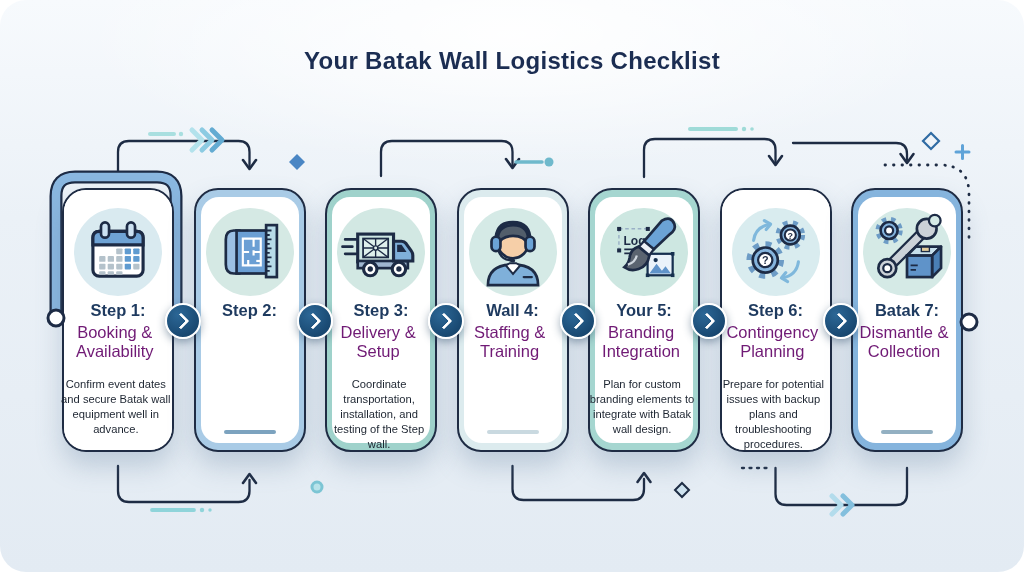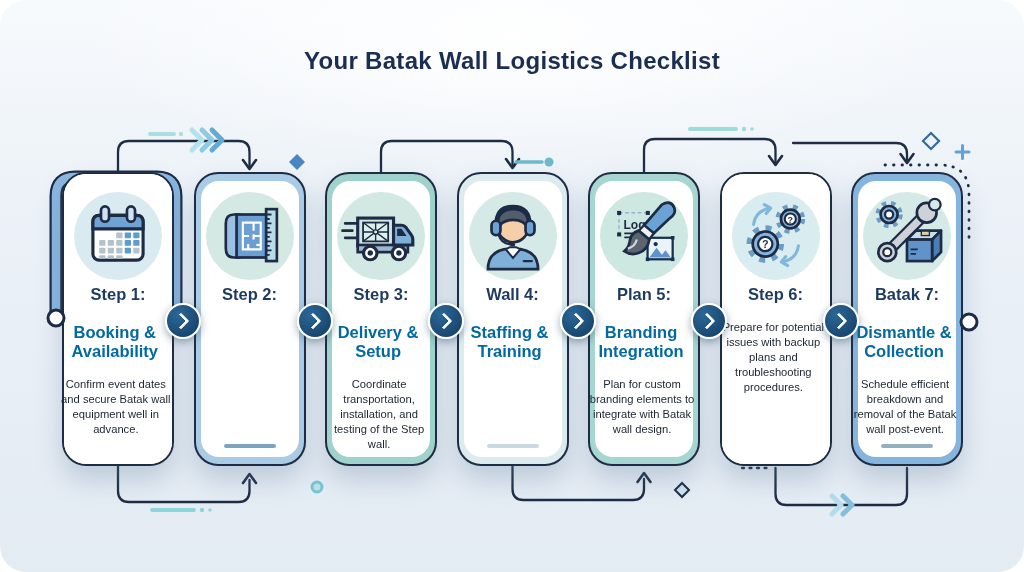--- a/index.html
+++ b/index.html
@@ -4,33 +4,33 @@
 <style>
   html,body{margin:0;padding:0;background:#ffffff;font-family:"Liberation Sans",sans-serif;}
   .stage{position:relative;width:1024px;height:572px;overflow:hidden;border-radius:26px;
          background:linear-gradient(180deg,#f7fafd 0%,#ebf1f7 38%,#e3ebf3 100%);}
   .glow{position:absolute;left:0;top:0;width:100%;height:100%;pointer-events:none;
         background:radial-gradient(ellipse 620px 190px at 50% 6%, rgba(255,255,255,.95), rgba(255,255,255,0) 70%);}
   .title{position:absolute;top:47px;left:0;width:100%;margin:0;text-align:center;
          font-size:24px;font-weight:800;letter-spacing:.3px;color:#1b2d52;}
   svg.deco{position:absolute;left:0;top:0;width:1024px;height:572px;}
   .layer-back{z-index:1}.layer-front{z-index:5}
-  .card{position:absolute;top:172px;width:112px;height:294px;border-radius:24px;z-index:2;
+  .card{position:absolute;top:188px;width:112px;height:264px;border-radius:24px;z-index:2;
         box-shadow:0 14px 26px rgba(96,125,155,.30);box-sizing:border-box;}
   .card.framed{border:2.5px solid #1f2c44;background:var(--frame,#a9cbe6);padding-left:36px;}
   .card.plain{background:#ffffff;border:2px solid #1f2c44;}
   .inner{position:absolute;left:5px;right:5px;top:7px;bottom:7px;background:#ffffff;border-radius:18px;
          display:flex;flex-direction:column;align-items:center;text-align:center;}
   .card.plain .inner{left:0;right:0;top:0;bottom:0;border-radius:22px;}
   .icon-wrap{width:88px;height:88px;border-radius:50%;margin-top:11px;flex:0 0 auto;
              display:flex;align-items:center;justify-content:center;}
   .card.plain .icon-wrap{margin-top:18px;}
   .icon-wrap svg{width:86px;height:86px;display:block;}
   .step-label{margin-top:5px;font-size:16.5px;font-weight:800;color:#1e3a5f;line-height:1.1;}
-  .step-title{margin-top:20px;font-size:16.5px;font-weight:700;color:#0369a1;line-height:1.12;
+  .step-title{margin-top:4px;font-size:16.5px;font-weight:400;color:#701a75;line-height:1.12;
               width:112%;margin-left:-6%;}
   .step-desc{margin-top:17px;font-size:11.2px;line-height:1.33;color:#1c2430;width:108%;margin-left:-4%;}
   .indicator{position:absolute;bottom:9px;left:50%;transform:translateX(-50%);
              width:52px;height:4px;border-radius:2px;}
   .chev-badge{position:absolute;top:303px;width:32px;height:32px;border-radius:50%;z-index:6;
               background:radial-gradient(circle at 35% 30%,#2c6796,#113c62);
               border:2.5px solid #ffffff;box-shadow:0 3px 9px rgba(40,70,100,.45);
               display:flex;align-items:center;justify-content:center;}
   .chev-glyph{width:9px;height:9px;border-top:3.2px solid #fff;border-right:3.2px solid #fff;
               border-radius:1.5px;transform:rotate(45deg);margin-right:4px;}
@@ -236,21 +236,21 @@
     <div class="inner">
       <div class="icon-wrap" style="background: rgb(213, 233, 228);">
         <svg class="icon">
               <use href="#icon-blueprint" xlink:href="#icon-blueprint"></use>
             </svg>
       </div>
       <div class="step-label">Step 2:</div>
       <div class="indicator" style="background: rgb(124, 163, 191);"></div>
     </div>
   </div>
-      <div class="card framed" style="left: 325px; --frame: #9fd2cb;">
+      <div class="card framed" style="left: 325px; border-radius: 26px; --frame: #9fd2cb;">
     <div class="inner">
       <div class="icon-wrap" style="background: rgb(210, 232, 227);">
         <svg class="icon">
               <use href="#icon-truck" xlink:href="#icon-truck"></use>
             </svg>
       </div>
       <div class="step-label">Step 3:</div>
       <div class="step-title">Delivery &amp; Setup</div>
       <div class="step-desc">Coordinate transportation, installation, and testing of the Step wall.</div>
 
@@ -268,48 +268,48 @@
       <div class="indicator" style="background: rgb(201, 217, 224);"></div>
     </div>
   </div>
       <div class="card framed" style="left: 588px; --frame: #a5d6d0;">
     <div class="inner">
       <div class="icon-wrap" style="background: rgb(205, 231, 225);">
         <svg class="icon">
               <use href="#icon-branding" xlink:href="#icon-branding"></use>
             </svg>
       </div>
-      <div class="step-label">Plan 5:</div>
+      <div class="step-label">Your 5:</div>
       <div class="step-title">Branding Integration</div>
       <div class="step-desc">Plan for custom branding elements to integrate with Batak wall design.</div>
 
     </div>
   </div>
       <div class="card plain" style="left: 719.5px;">
     <div class="inner">
       <div class="icon-wrap" style="background: rgb(217, 236, 239);">
         <svg class="icon">
               <use href="#icon-gears" xlink:href="#icon-gears"></use>
             </svg>
       </div>
       <div class="step-label">Step 6:</div>
+      <div class="step-title">Contingency Planning</div>
       <div class="step-desc">Prepare for potential issues with backup plans and troubleshooting procedures.</div>
 
     </div>
   </div>
       <div class="card framed" style="left: 851px; --frame: #85b4dd;">
     <div class="inner">
       <div class="icon-wrap" style="background: rgb(213, 234, 230);">
         <svg class="icon">
               <use href="#icon-dismantle" xlink:href="#icon-dismantle"></use>
             </svg>
       </div>
       <div class="step-label">Batak 7:</div>
       <div class="step-title">Dismantle &amp; Collection</div>
-      <div class="step-desc">Schedule efficient breakdown and removal of the Batak wall post-event.</div>
       <div class="indicator" style="background: rgb(147, 176, 194);"></div>
     </div>
   </div>
     </div>
 
   <svg class="deco layer-front" style="pointer-events:none">
     <circle cx="56" cy="318" r="8" fill="#ffffff" stroke="#1d2b45" stroke-width="3"></circle>
     <circle cx="969" cy="322" r="8" fill="#ffffff" stroke="#1d2b45" stroke-width="3"></circle>
   </svg>
 <div class="chev-badge" style="left: 165.25px;">

